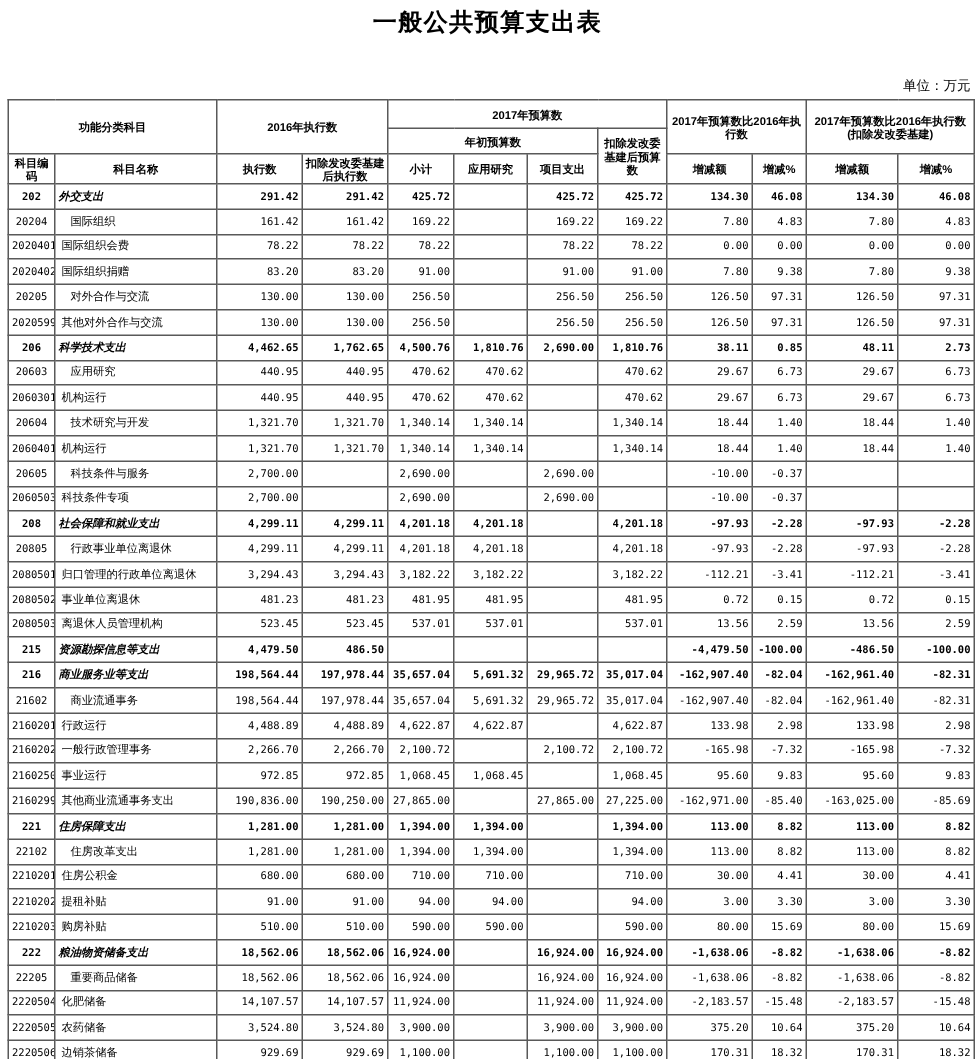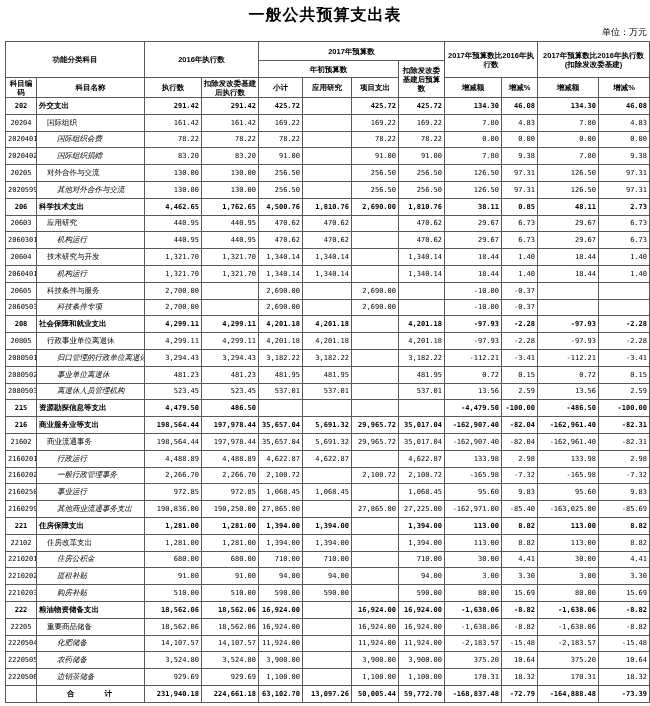--- a/index.html
+++ b/index.html
@@ -1,35 +1,35 @@
 <!DOCTYPE html>
 <html><head>
 <meta charset="utf-8">
 <style>
   html,body{margin:0;padding:0;background:#fff;}
   body{width:650px;height:706px;overflow:hidden;font-family:"Liberation Sans",sans-serif;color:#000;}
   .title{margin-top:5px;text-align:center;font-size:16px;font-weight:bold;letter-spacing:1px;}
-  .unit{margin-top:0;margin-bottom:2px;text-align:right;padding-right:3px;font-size:9px;}
+  .unit{margin-top:25px;margin-bottom:2px;text-align:right;padding-right:3px;font-size:9px;}
   table{table-layout:fixed;border-collapse:collapse;width:644px;margin-left:5px;}
   th,td{border:1px solid #595959;overflow:hidden;}
   table{border:1.5px solid #000;}
   thead th{font-size:7.5px;font-weight:bold;text-align:center;vertical-align:middle;
            padding:0 1px;line-height:1.2;margin-left:12px;}
   thead tr.h1 th{height:18px;}
   thead tr.h2 th{height:16px;}
   thead tr.h3 th{height:19px;}
   tbody td{height:15.8px;font-size:7.5px;padding:0 2px;vertical-align:middle;}
   td.code{font-family:"DejaVu Sans Mono",monospace;font-size:7px;text-align:center;}
   td.name{text-align:left;white-space:nowrap;}
   td.num{font-family:"DejaVu Sans Mono",monospace;font-size:7px;text-align:right;}
   tr.bold td{font-weight:bold;}
   tr.lv0 td,tr.total td{border-top:1.6px solid #000;}
-  td.name.ind0{padding-left:2px;}
+  td.name.ind0{padding-left:2px;font-style:italic;}
   td.name.ind1{padding-left:10px;}
-  td.name.ind2{padding-left:20px;font-style:italic;}
+  td.name.ind2{padding-left:4px;}
   tr.total td.name{text-align:center;padding-left:0;}
 </style>
 </head>
 <body>
 
 <div class="title">一般公共预算支出表</div>
 <div class="unit">单位：万元</div>
 
 <table>
   <colgroup>

